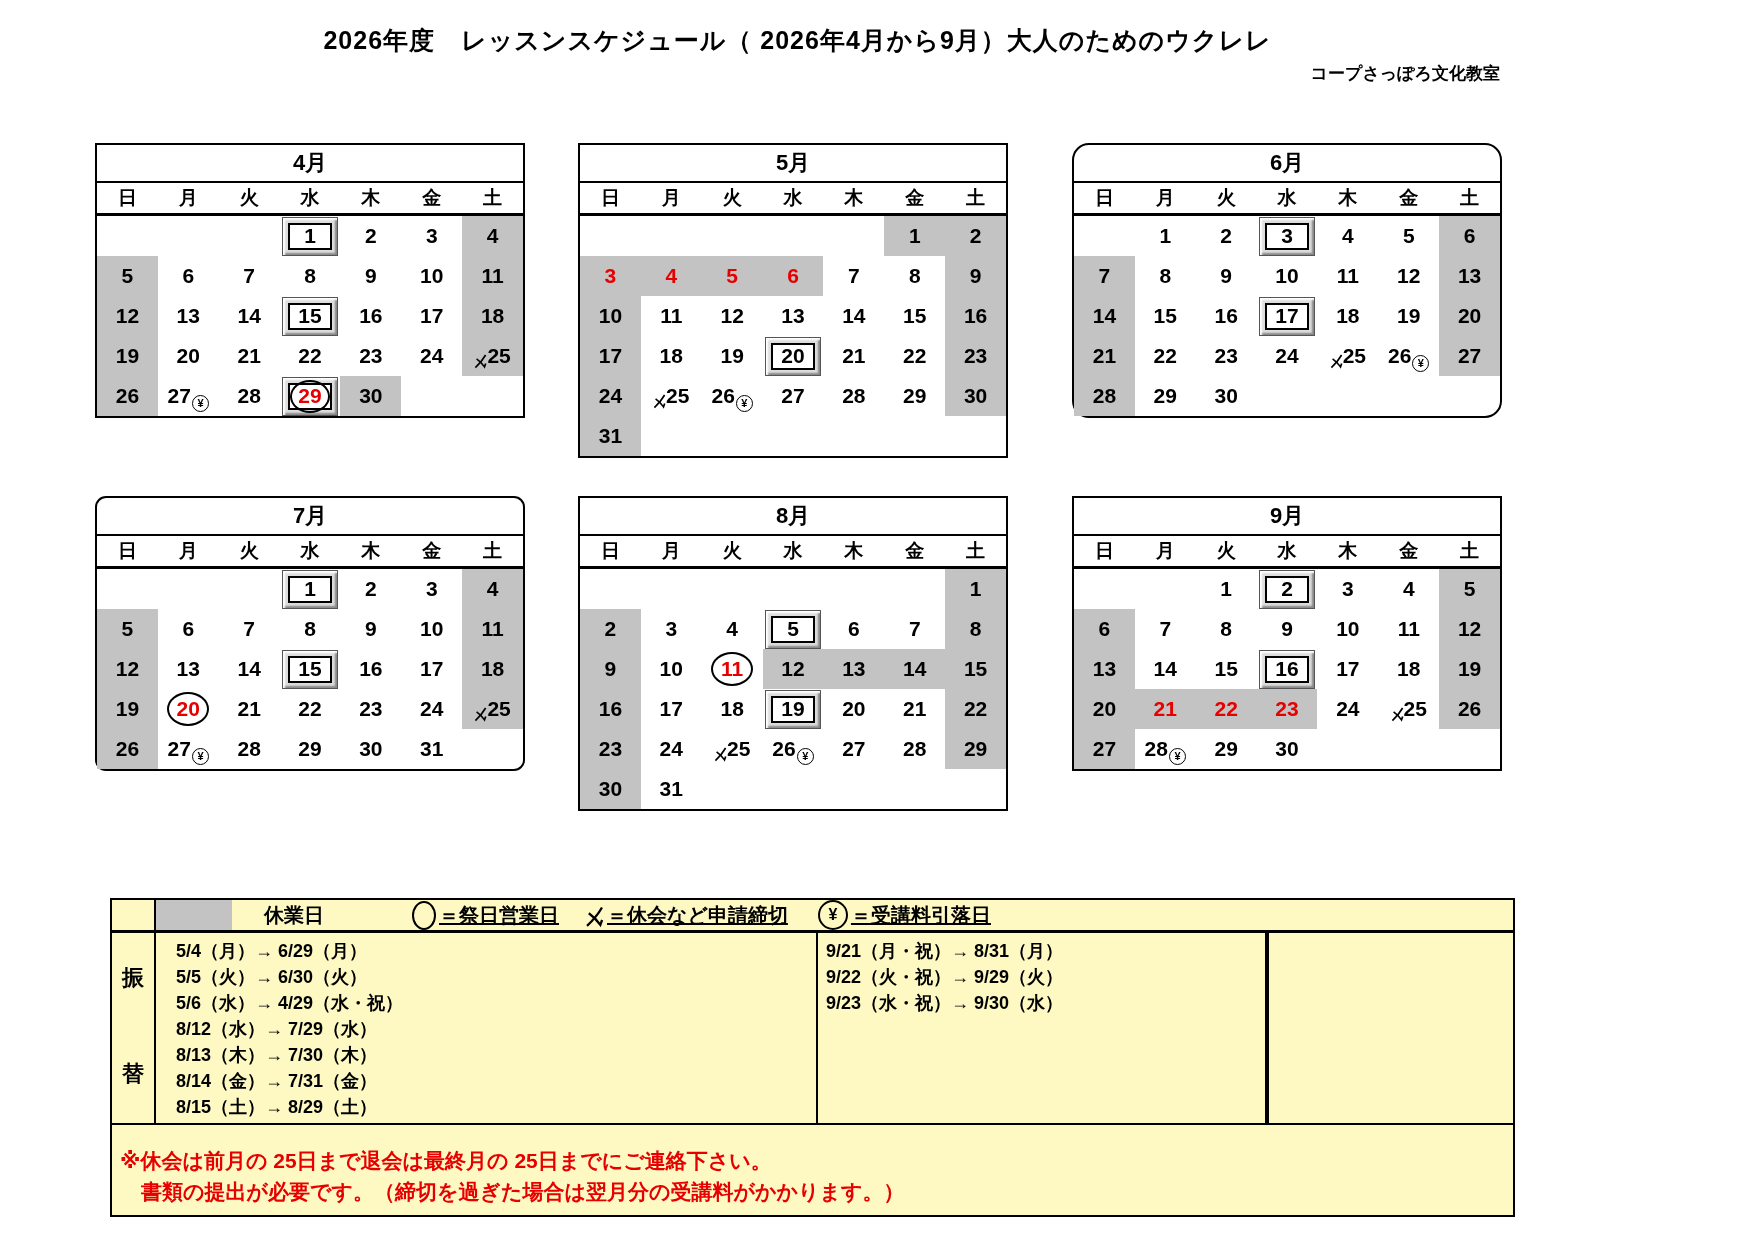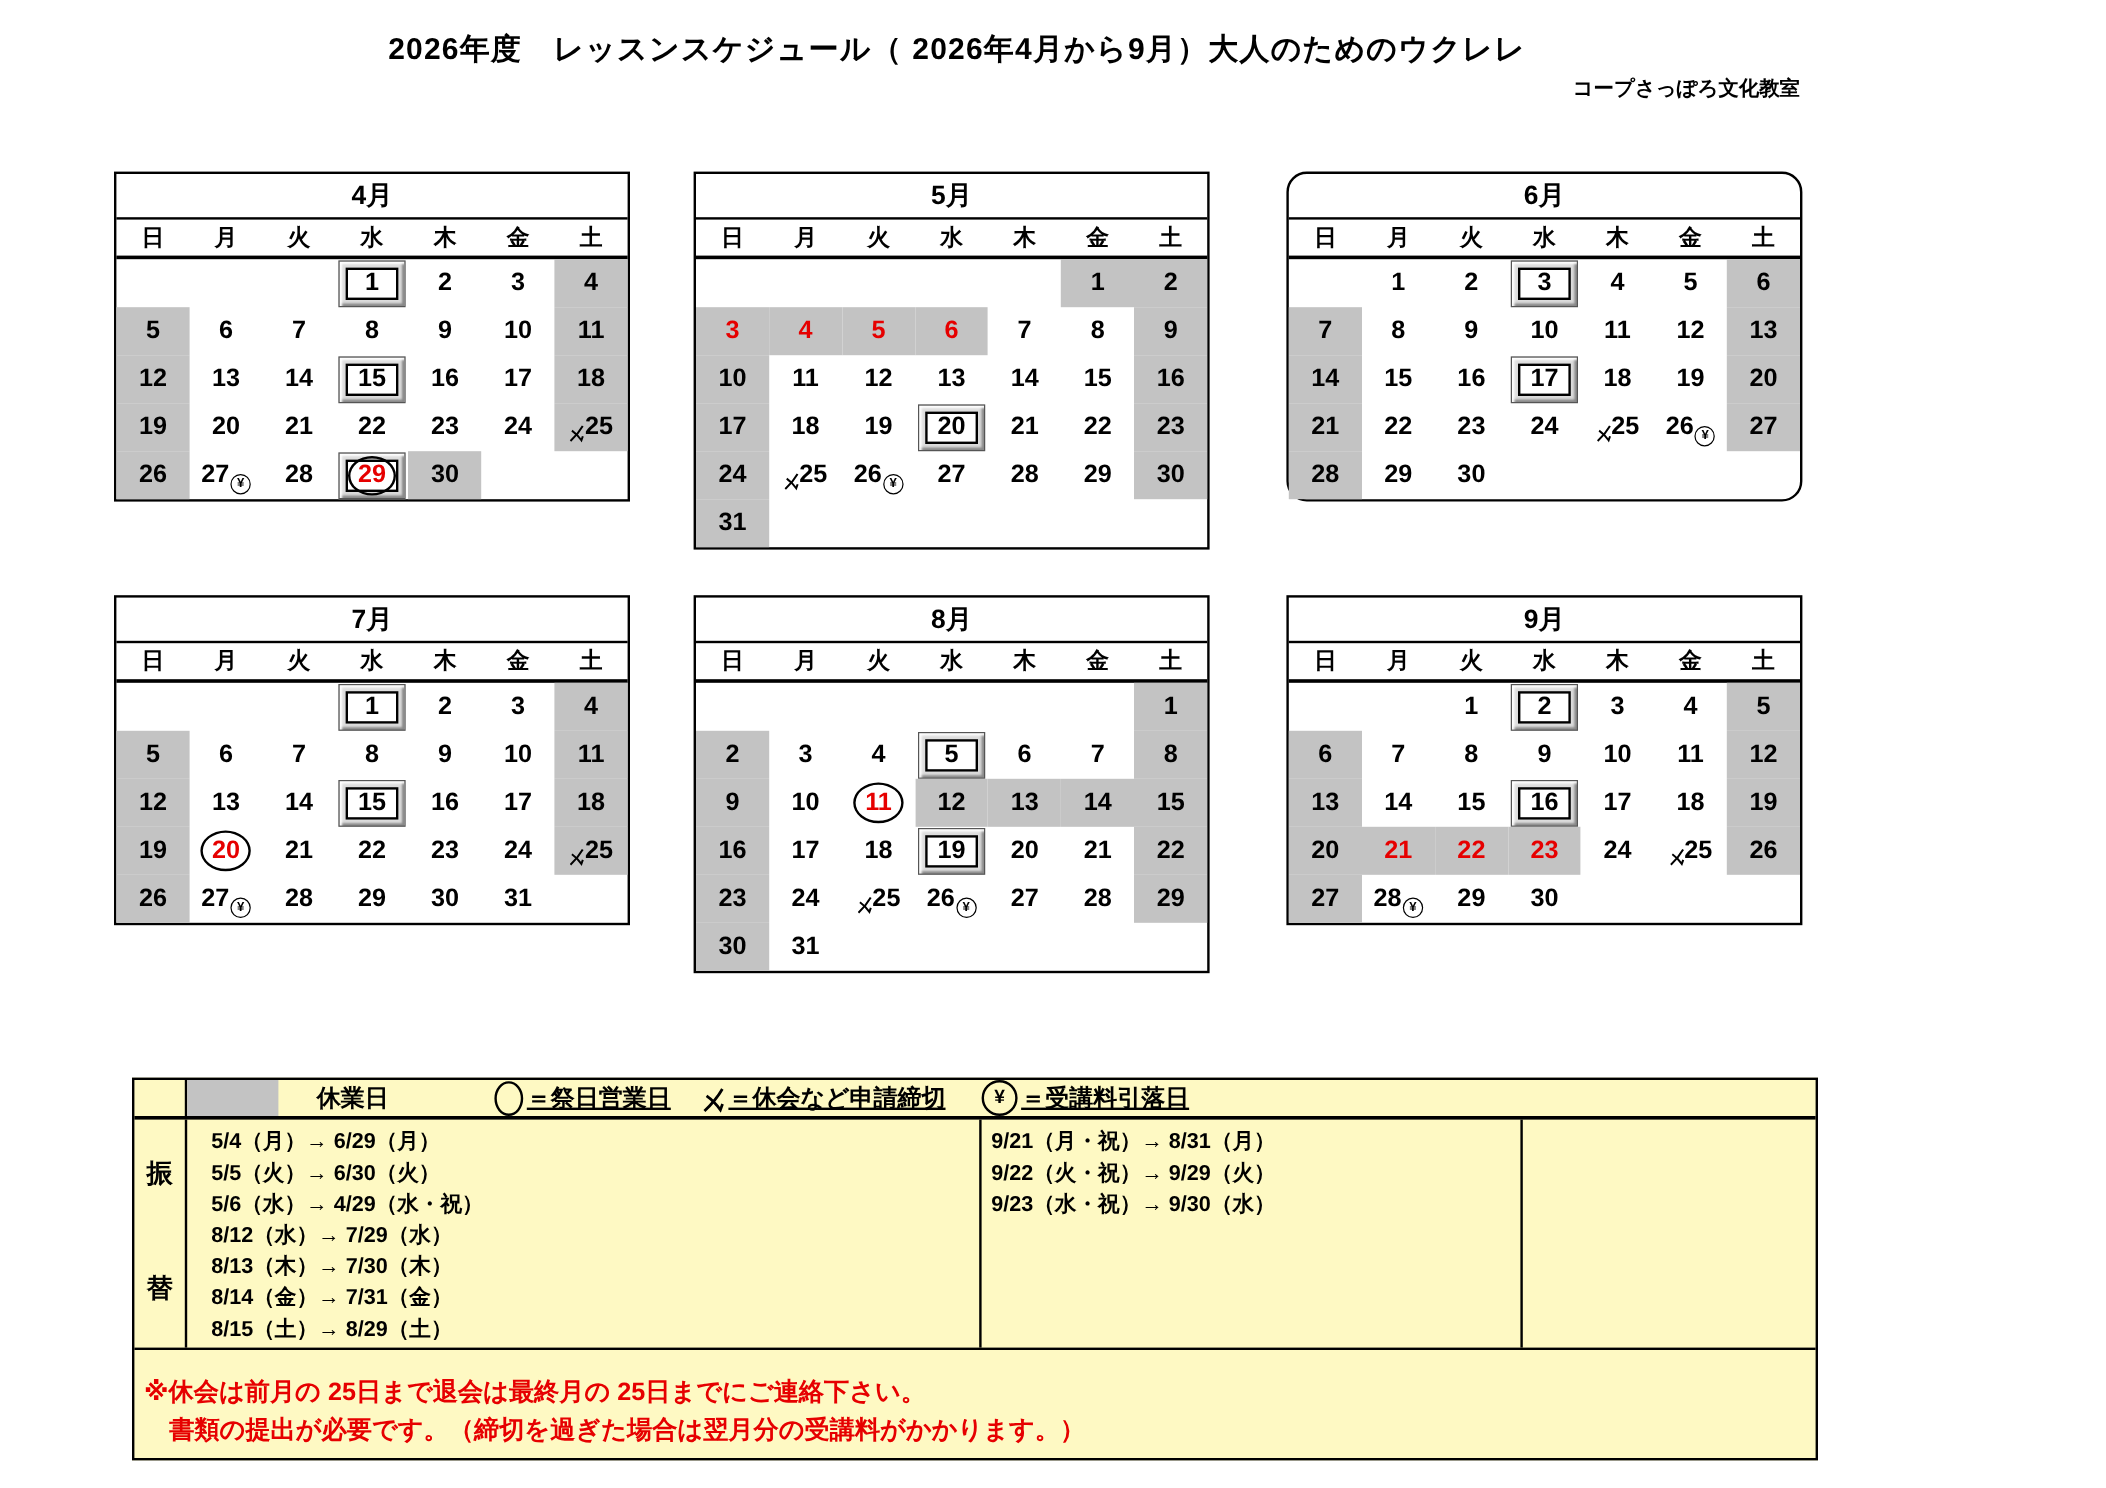--- a/index.html
+++ b/index.html
@@ -43,21 +43,21 @@
   .l-circ { width:24px; height:29px; border:2.5px solid #000; border-radius:50%; margin-left:88px; flex:none; }
   .l-eq { margin-left:3px;text-decoration:underline; }
   .l-shime { margin-left:26px; display:inline-flex; transform:translateY(2px); flex:none; }
   .l-yen { width:30px; height:30px; border:2px solid #000; border-radius:50%; margin-left:30px;
            display:flex; align-items:center; justify-content:center; font-size:16px; flex:none; }
 
   .transfer { display:flex; border-bottom:2px solid #000; height:192px; }
   .t-label { width:44px; border-right:2px solid #000; display:flex; flex-direction:column;
              align-items:center; justify-content:space-between; font-size:22px; padding:30px 0 34px; flex:none; }
   .t-a { width:662px; border-right:2px solid #000; padding:5px 0 0 20px; font-size:18px; line-height:26px; flex:none; }
-  .t-b { width:451px; border-right:2px solid #000000; padding:5px 0 0 8px; font-size:18px; line-height:26px; flex:none; }
+  .t-b { width:451px; border-right:4px solid #000000; padding:5px 0 0 8px; font-size:18px; line-height:26px; flex:none; }
   .t-c { flex:1; }
   .note { color:var(--red); font-size:21px; line-height:31px; padding:20px 8px 8px; }
 </style>
 </head>
 <body>
 
 <div class="title">2026年度　レッスンスケジュール（ 2026年4月から9月）大人のためのウクレレ</div>
 <div class="org">コープさっぽろ文化教室</div>
 
 <div id="calendars">
@@ -463,21 +463,21 @@
         </div>
         <div class="cell">
           <span class="num">30</span>
         </div>
         <div class="cell"></div>
         <div class="cell"></div>
         <div class="cell"></div>
         <div class="cell"></div>
       </div>
     </div>
-    <div class="cal" style="left: 0px; top: 353px;">
+    <div class="cal" style="left: 0px; top: 353px; border-radius: 11px;">
       <div class="cal-title">7月</div>
       <div class="cal-week">
         <div class="dow">日</div>
         <div class="dow">月</div>
         <div class="dow">火</div>
         <div class="dow">水</div>
         <div class="dow">木</div>
         <div class="dow">金</div>
         <div class="dow">土</div>
       </div>

